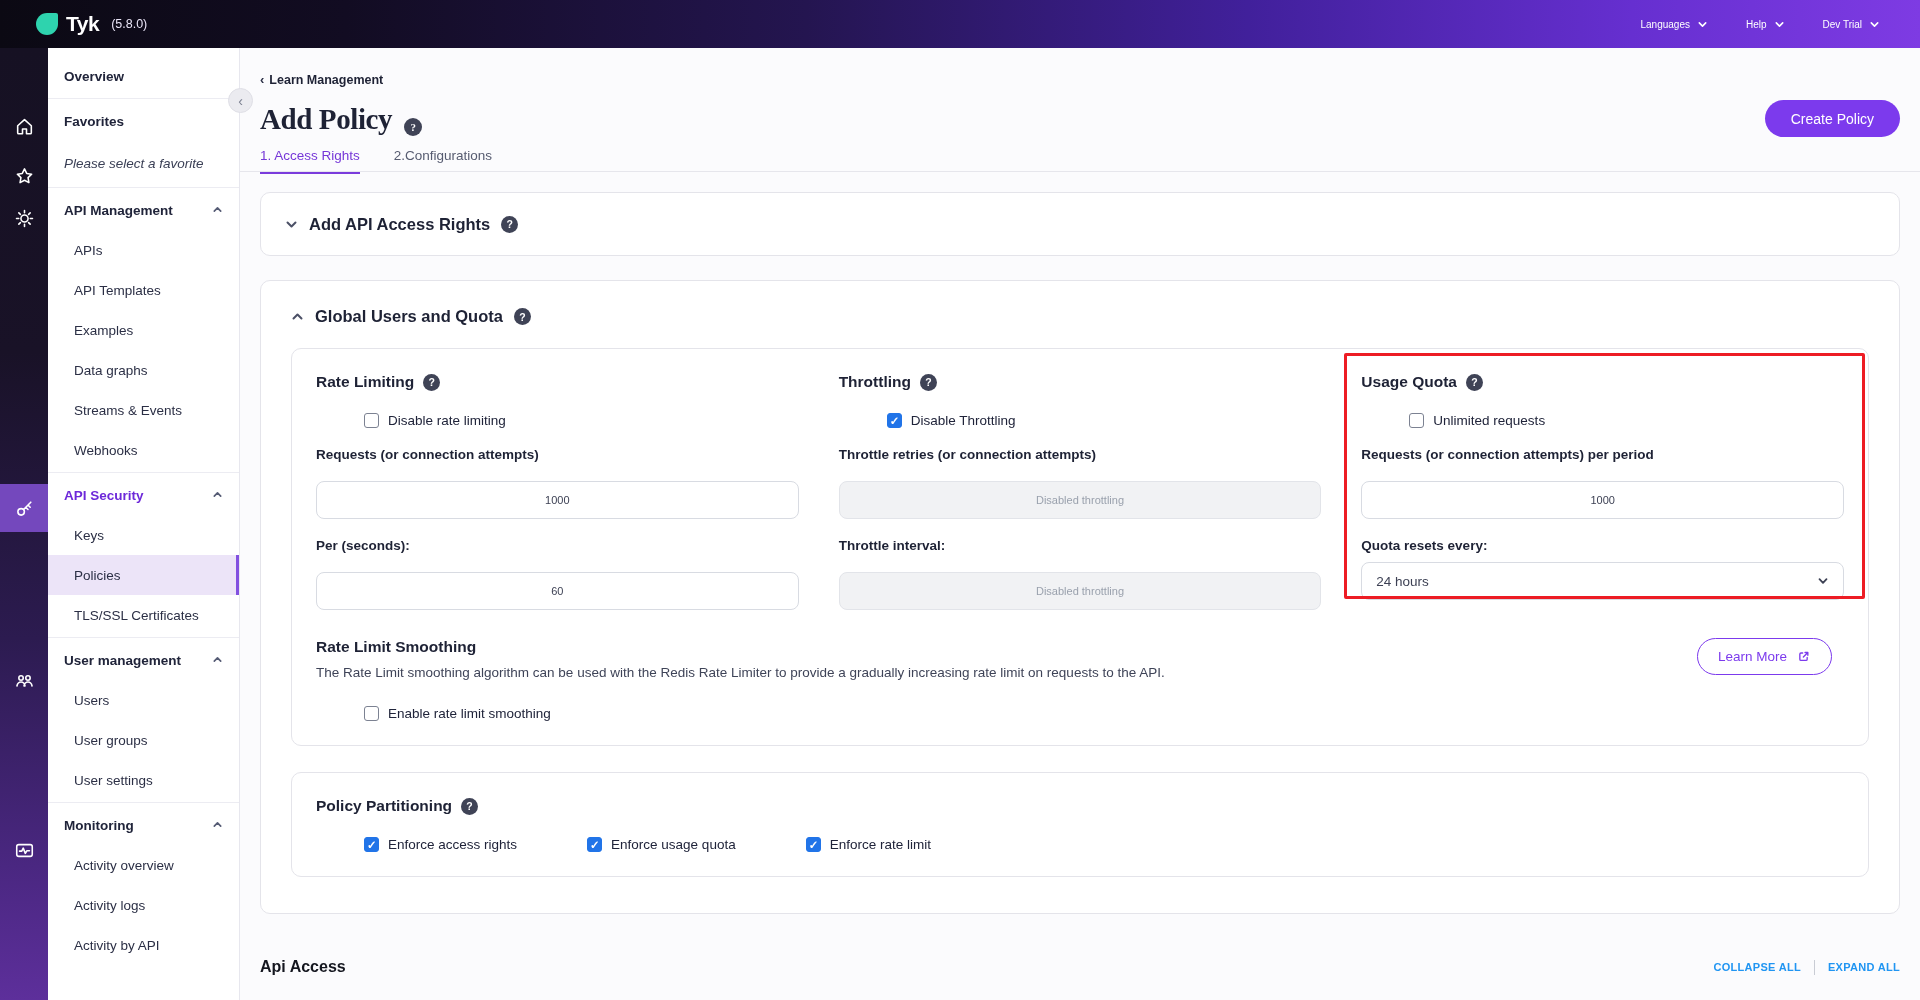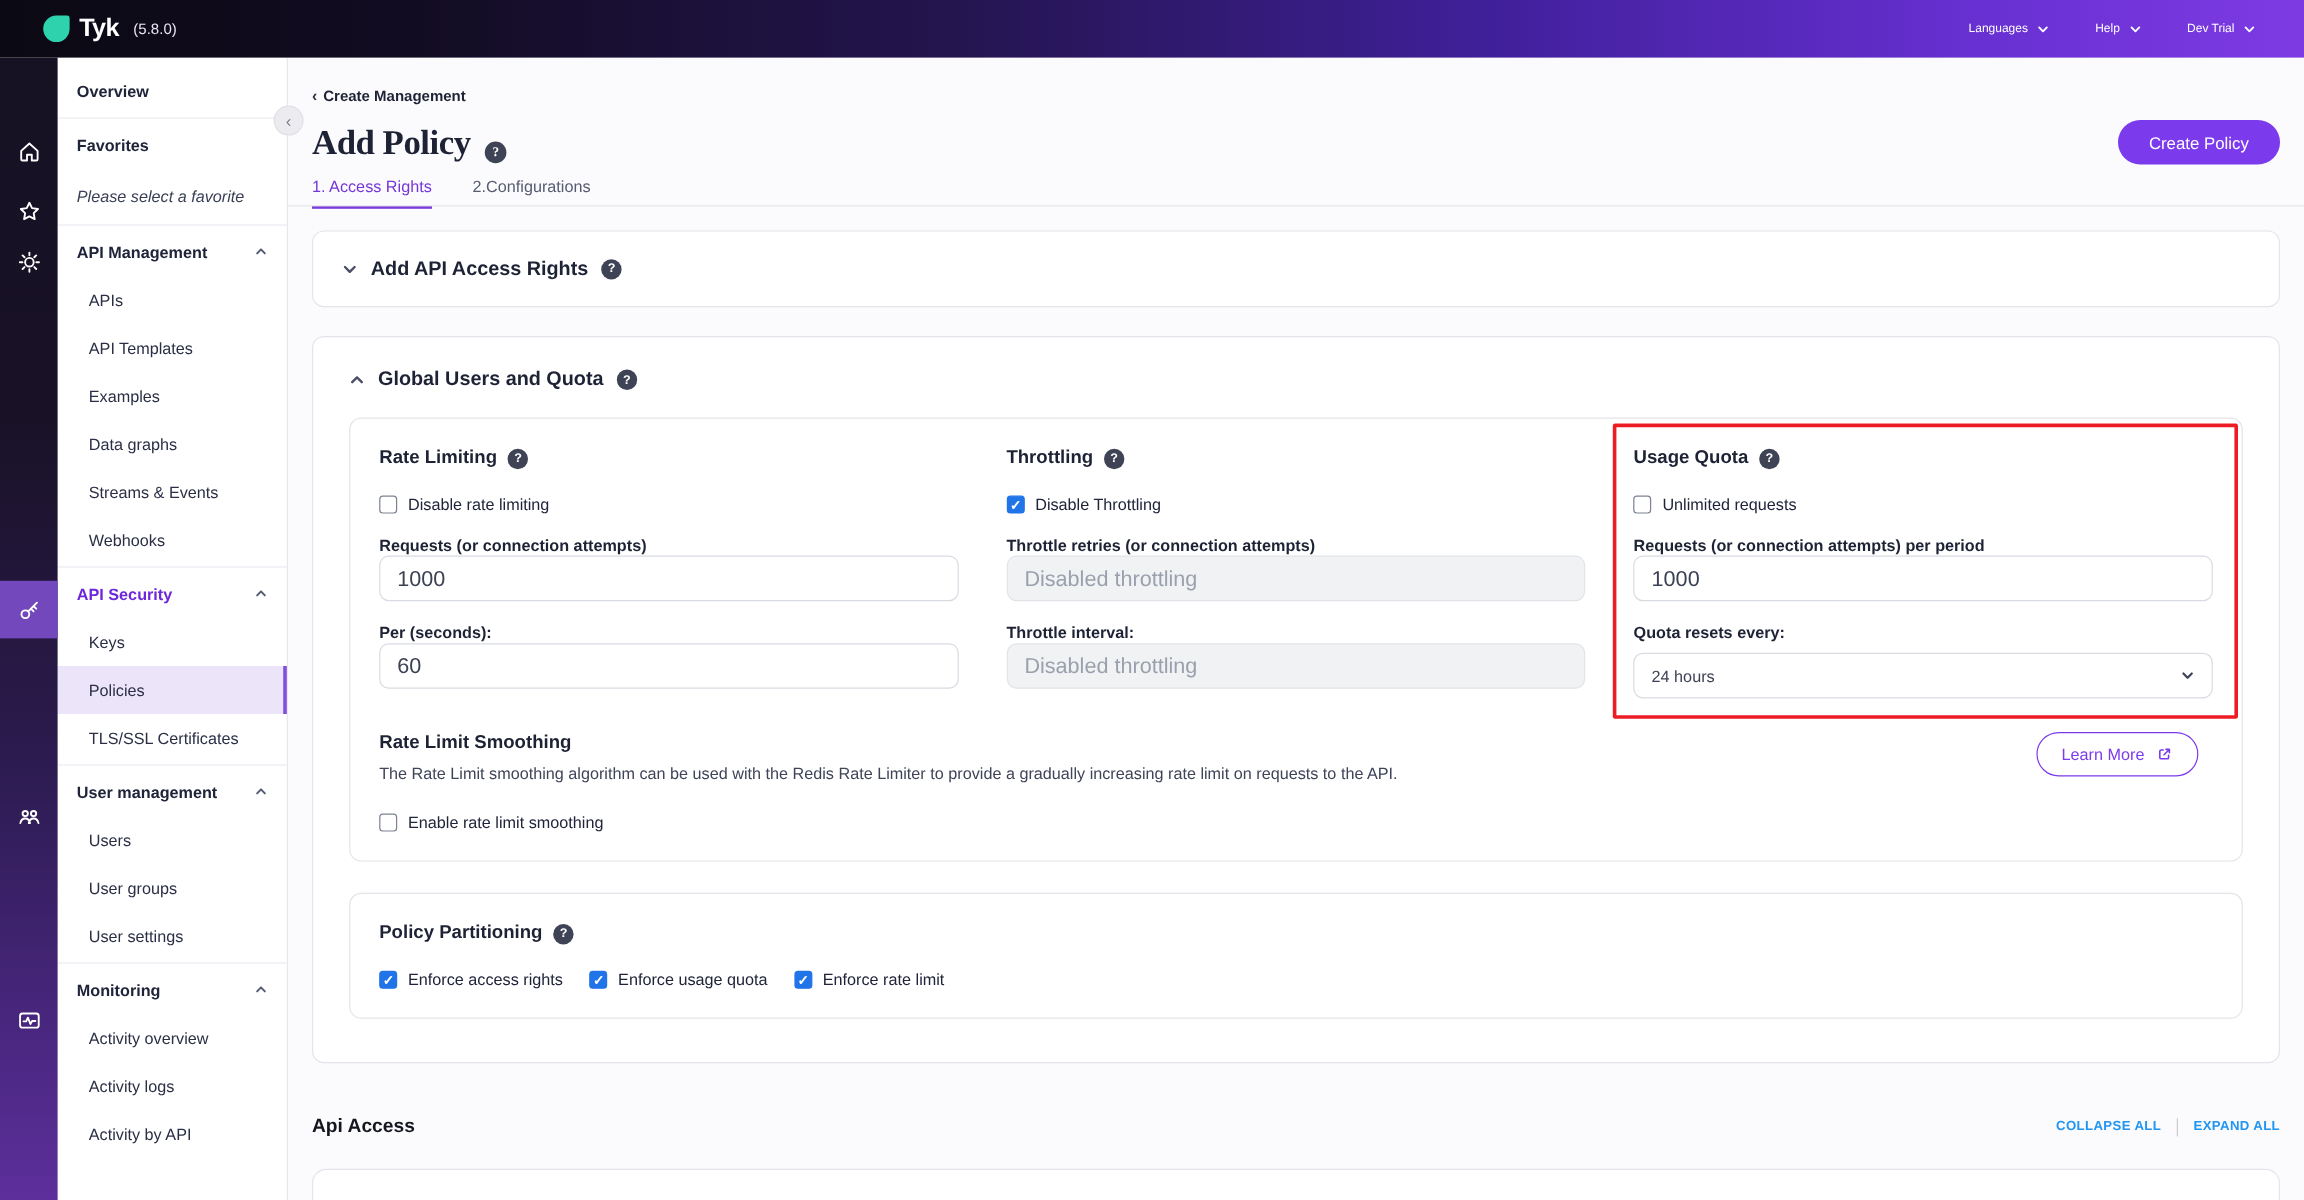--- a/index.html
+++ b/index.html
@@ -62,28 +62,28 @@
   .card-title { font-size:16.5px; font-weight:bold; color:#1e2235; }
   .chev-toggle { width:13px; height:13px; stroke:#4b5066; fill:none; stroke-width:2; stroke-linecap:round; stroke-linejoin:round; }
   .card.collapsed { height:64px; display:flex; align-items:center; padding:0 24px; }
 
   .card.expanded { margin-top:24px; padding:26px 30px 36px 30px; }
 
   .inner-panel { position:relative; margin-top:22px; border:1px solid #e4e4ea; border-radius:10px; padding:24px; }
   .limits-grid { display:grid; grid-template-columns:1fr 1fr 1fr; column-gap:40px; }
   .col-head { display:flex; align-items:center; gap:9px; }
   .col-title { font-size:15.5px; font-weight:bold; color:#1e2235; }
-  .cb-row { display:flex; align-items:center; gap:9px; margin-top:22px; cursor:pointer; }
+  .cb-row { display:flex; align-items:center; gap:9px; margin-top:22px; cursor:pointer;margin-left:48px; }
   .cb { width:15px; height:15px; border:1.5px solid #7c8292; border-radius:3px; background:#fff; position:relative; flex:0 0 auto; cursor:pointer; }
   .cb.checked { background:#2174e8; border-color:#2174e8; }
   .cb.checked::after { content:"✓"; position:absolute; left:2px; top:0px; color:#fff; font-size:11.5px; font-weight:bold; }
   .cb-label { font-size:13.5px; color:#20243a; }
   .field-label { font-size:13.5px; font-weight:bold; color:#1e2235; margin-top:19px; }
-  .text-input { margin-top:1px; width:100%; height:38px; border:1px solid #d8dbe2; border-radius:8px; padding:0 14px;
-    font-size:18px; color:#3d4154; font-family:inherit; background:#fff; }
+  .text-input { margin-top:19px; width:100%; height:38px; border:1px solid #d8dbe2; border-radius:8px; padding:0 14px;
+    font-size:11px; color:#3d4154; font-family:inherit; background:#fff;text-align:center; }
   .text-input.disabled { background:#f1f2f4; color:#9aa1ad; border-color:#e2e4e9; }
   .text-input.disabled::placeholder { color:#9aa1ad; }
   .select-box { margin-top:9px; width:100%; height:38px; border:1px solid #d8dbe2; border-radius:8px; padding:0 14px;
     font-size:13.5px; color:#3d4154; background:#fff; display:flex; align-items:center; justify-content:space-between; cursor:pointer; }
   .chev-dn-d { width:12px; height:12px; stroke:#3d4154; fill:none; stroke-width:1.8; stroke-linecap:round; stroke-linejoin:round; }
 
   .quota-highlight { position:absolute; top:4px; right:3px; width:521px; height:246px;
     border:3px solid #ed1c24; border-radius:2px; pointer-events:none; z-index:5; }
 
   .smoothing { display:flex; justify-content:space-between; align-items:flex-start; margin-top:28px; }
@@ -258,21 +258,21 @@
       <span>Activity by API</span>
     </div>
   </nav>
 <div class="collapse-btn">‹</div>
 
 <div class="main">
 
   <div class="page-header">
     <div class="breadcrumb">
       <span class="bc-chev">‹</span>
-      <span>Create Management</span>
+      <span>Learn Management</span>
     </div>
     <div class="page-title-row">
       <h1 class="page-title">Add Policy</h1>
       <span class="help-badge">?</span>
     </div>
     <div class="tabs" id="tabs">
         <div class="tab active">1. Access Rights</div>
         <div class="tab">2.Configurations</div>
       </div>
     <button class="create-btn">Create Policy</button>

